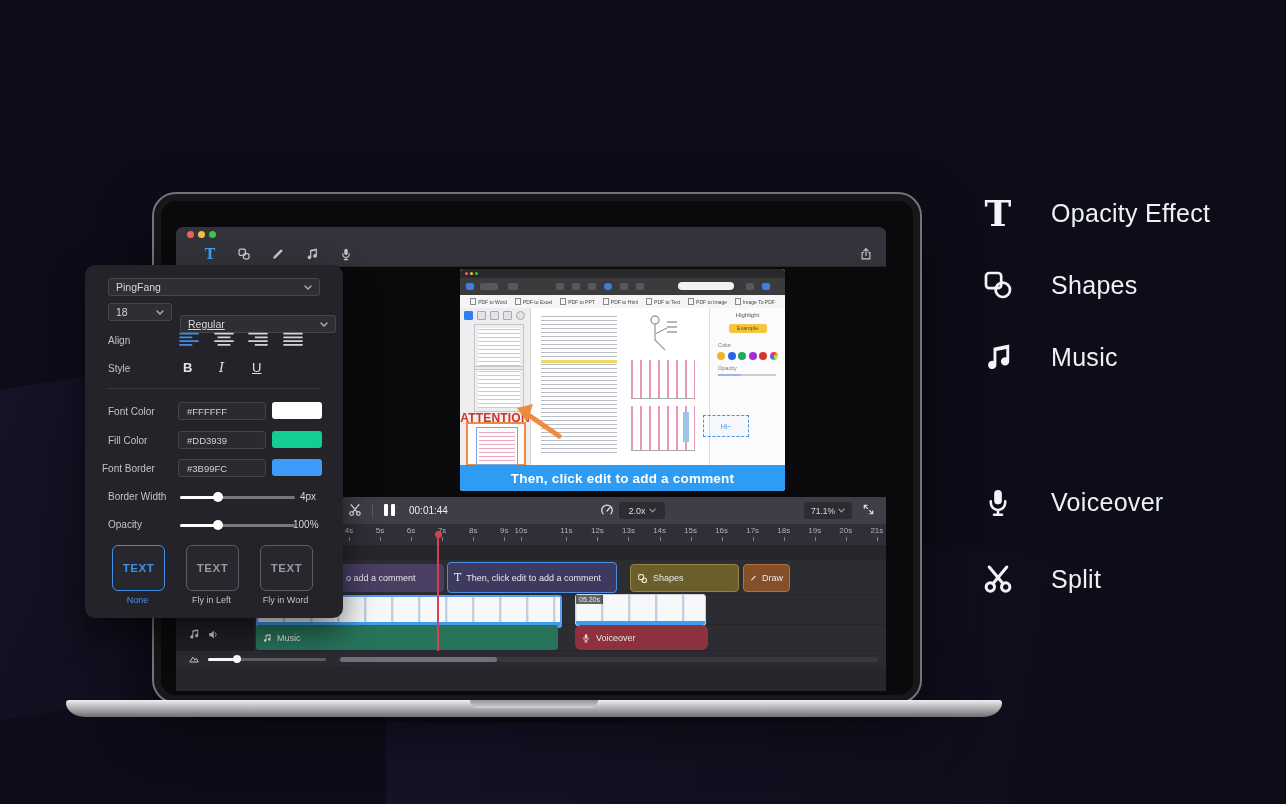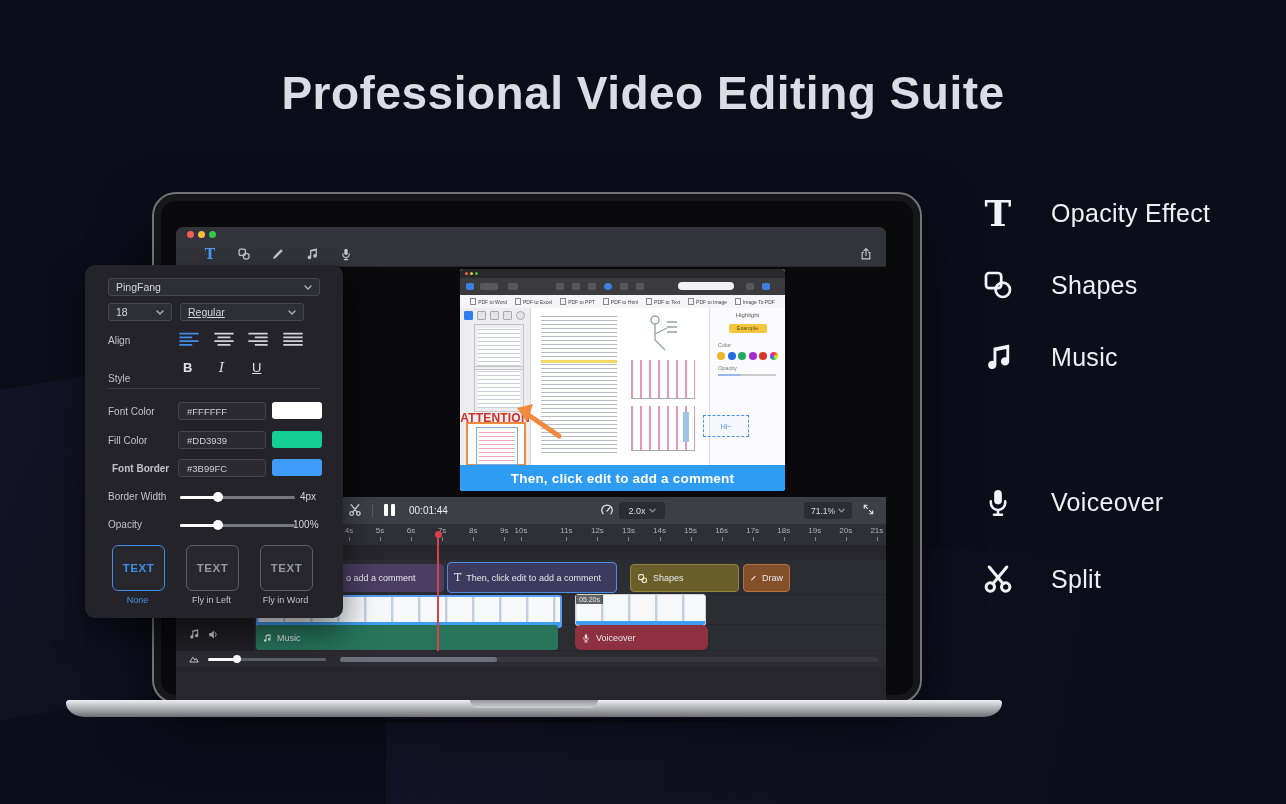--- a/index.html
+++ b/index.html
@@ -74,21 +74,21 @@
   .dots{left:7px;top:44px;display:flex;gap:2.5px;}
   .dot{width:8px;height:8px;border-radius:50%;display:inline-block;}
   .hp-slider{left:8px;top:66px;width:58px;height:2px;background:#ccc;}
   .hp-slider i{position:absolute;left:0;top:0;width:40%;height:2px;background:#9bb8e8;}
   .hi-box{left:243px;top:107px;width:44px;height:20px;border:1px dashed #4a90e2;color:#4a90e2;
     font-size:7px;display:flex;align-items:center;justify-content:center;background:rgba(74,144,226,.04);}
   .caption-bar{left:0;top:196px;width:100%;height:26px;background:#2f9cf4;color:#fff;
     font-weight:bold;font-size:13.5px;display:flex;align-items:center;justify-content:center;letter-spacing:.2px;}
 
   
-  .timeline{left:0;top:270px;width:710px;height:216px;background:#26262c;}
+  .timeline{left:0;top:270px;width:710px;height:194px;background:#26262c;}
   .tl-toolbar{left:0;top:0;width:100%;height:27px;background:#3e3e47;}
   .tl-toolbar .ico{color:#e4e4e8;}
   .pill{height:17px;background:#2c2c33;border-radius:3px;color:#dcdce2;font-size:9px;
     display:flex;align-items:center;justify-content:center;gap:3px;}
   .pill svg{width:7px;height:5px;color:#9a9aa2;}
   .ruler{left:0;top:27px;width:100%;height:21px;background:#2f2f37;position:absolute;}
   .tick{position:absolute;top:2px;width:22px;text-align:center;font-size:8px;color:#b0b0b8;}
   .tick::after{content:"";position:absolute;left:50%;bottom:-6px;width:1px;height:4px;background:#82828a;}
   .tracks{left:0;top:48px;width:100%;height:106px;}
   .track-head{left:0;top:0;width:78px;height:100%;background:#202026;}
@@ -139,21 +139,20 @@
   .f-tletter{font-family:"DejaVu Serif",serif;font-size:36px;font-weight:bold;color:#f2f3f6;line-height:38px;}
   .f-label{font-size:25px;color:#eef0f4;letter-spacing:.3px;}
 </style>
 </head>
 <body>
 
 <div class="stage">
   <div class="abs bg1"></div>
   <div class="abs bg2"></div>
 
-  <h1 class="abs page-title" style="margin:0;">Professional Video Editing Suite</h1>
 
   <div class="abs laptop-screen">
 
     <div class="abs win" style="left:22px;top:33px;">
       <div class="abs titlebar">
         <span class="abs tl-dot" style="left:11px;background:#f35f57;"></span>
         <span class="abs tl-dot" style="left:22px;background:#f6bd3e;"></span>
         <span class="abs tl-dot" style="left:33px;background:#34c748;"></span>
       </div>
 
@@ -423,21 +422,21 @@
       <svg viewBox="0 0 8 5">
           <path d="M1 1 L4 4 L7 1" stroke="currentColor" stroke-width="1.4" fill="none" stroke-linecap="round"></path>
         </svg>
     </div>
     <div class="abs select" style="left:23px;top:38px;width:64px;box-sizing:border-box;">
       <span>18</span>
       <svg viewBox="0 0 8 5">
           <path d="M1 1 L4 4 L7 1" stroke="currentColor" stroke-width="1.4" fill="none" stroke-linecap="round"></path>
         </svg>
     </div>
-    <div class="abs select" style="left:95px;top:38px;width:124px;box-sizing:border-box;text-decoration:underline;">
+    <div class="abs select" style="left:95px;top:50px;width:156px;box-sizing:border-box;text-decoration:underline;">
       <span>Regular</span>
       <svg viewBox="0 0 8 5">
           <path d="M1 1 L4 4 L7 1" stroke="currentColor" stroke-width="1.4" fill="none" stroke-linecap="round"></path>
         </svg>
     </div>
 
     <span class="abs plabel" style="left:23px;top:70px;">Align</span>
     <span class="abs alignbtn active" style="left:94px;top:67px;">
       <svg viewBox="0 0 18 14" width="20" height="15">
           <path d="M0 1.5 h18 M0 5 h12 M0 8.5 h18 M0 12 h12" stroke="currentColor" stroke-width="1.8"></path>
@@ -452,36 +451,36 @@
       <svg viewBox="0 0 18 14" width="20" height="15">
           <path d="M0 1.5 h18 M6 5 h12 M0 8.5 h18 M6 12 h12" stroke="currentColor" stroke-width="1.8"></path>
         </svg>
     </span>
     <span class="abs alignbtn" style="left:198px;top:67px;">
       <svg viewBox="0 0 18 14" width="20" height="15">
           <path d="M0 1.5 h18 M0 5 h18 M0 8.5 h18 M0 12 h18" stroke="currentColor" stroke-width="1.8"></path>
         </svg>
     </span>
 
-    <span class="abs plabel" style="left:23px;top:108px;">Style</span>
+    <span class="abs plabel" style="left:23px;top:98px;">Style</span>
     <span class="abs stylebtn" style="left:98px;top:95px;font-weight:bold;">B</span>
     <span class="abs stylebtn" style="left:134px;top:95px;font-style:italic;font-family:'DejaVu Serif',serif;">I</span>
     <span class="abs stylebtn" style="left:167px;top:95px;text-decoration:underline;">U</span>
 
     <div class="abs divider" style="top:123px;"></div>
 
     <span class="abs plabel" style="left:23px;top:141px;">Font Color</span>
     <div class="abs pinput" style="left:93px;top:137px;">#FFFFFF</div>
     <span class="abs swatch" style="left: 187px; top: 137px; background: rgb(255, 255, 255);"></span>
 
     <span class="abs plabel" style="left:23px;top:170px;">Fill Color</span>
     <div class="abs pinput" style="left:93px;top:166px;">#DD3939</div>
     <span class="abs swatch" style="left: 187px; top: 166px; background: rgb(19, 206, 147);"></span>
 
-    <span class="abs plabel" style="left:27px;top:198px;font-weight:bold;">Font Border</span>
+    <span class="abs plabel" style="left:17px;top:198px;">Font Border</span>
     <div class="abs pinput" style="left:93px;top:194px;">#3B99FC</div>
     <span class="abs swatch" style="left: 187px; top: 194px; background: rgb(62, 155, 250);"></span>
 
     <span class="abs plabel" style="left:23px;top:226px;">Border Width</span>
     <span class="abs ptrack" style="left:95px;top:231px;width:115px;"></span>
     <span class="abs pfill" style="left:95px;top:231px;width:38px;"></span>
     <span class="abs pthumb" style="left:128px;top:227px;"></span>
     <span class="abs pvalue" style="left:215px;top:226px;">4px</span>
 
     <span class="abs plabel" style="left:23px;top:254px;">Opacity</span>

